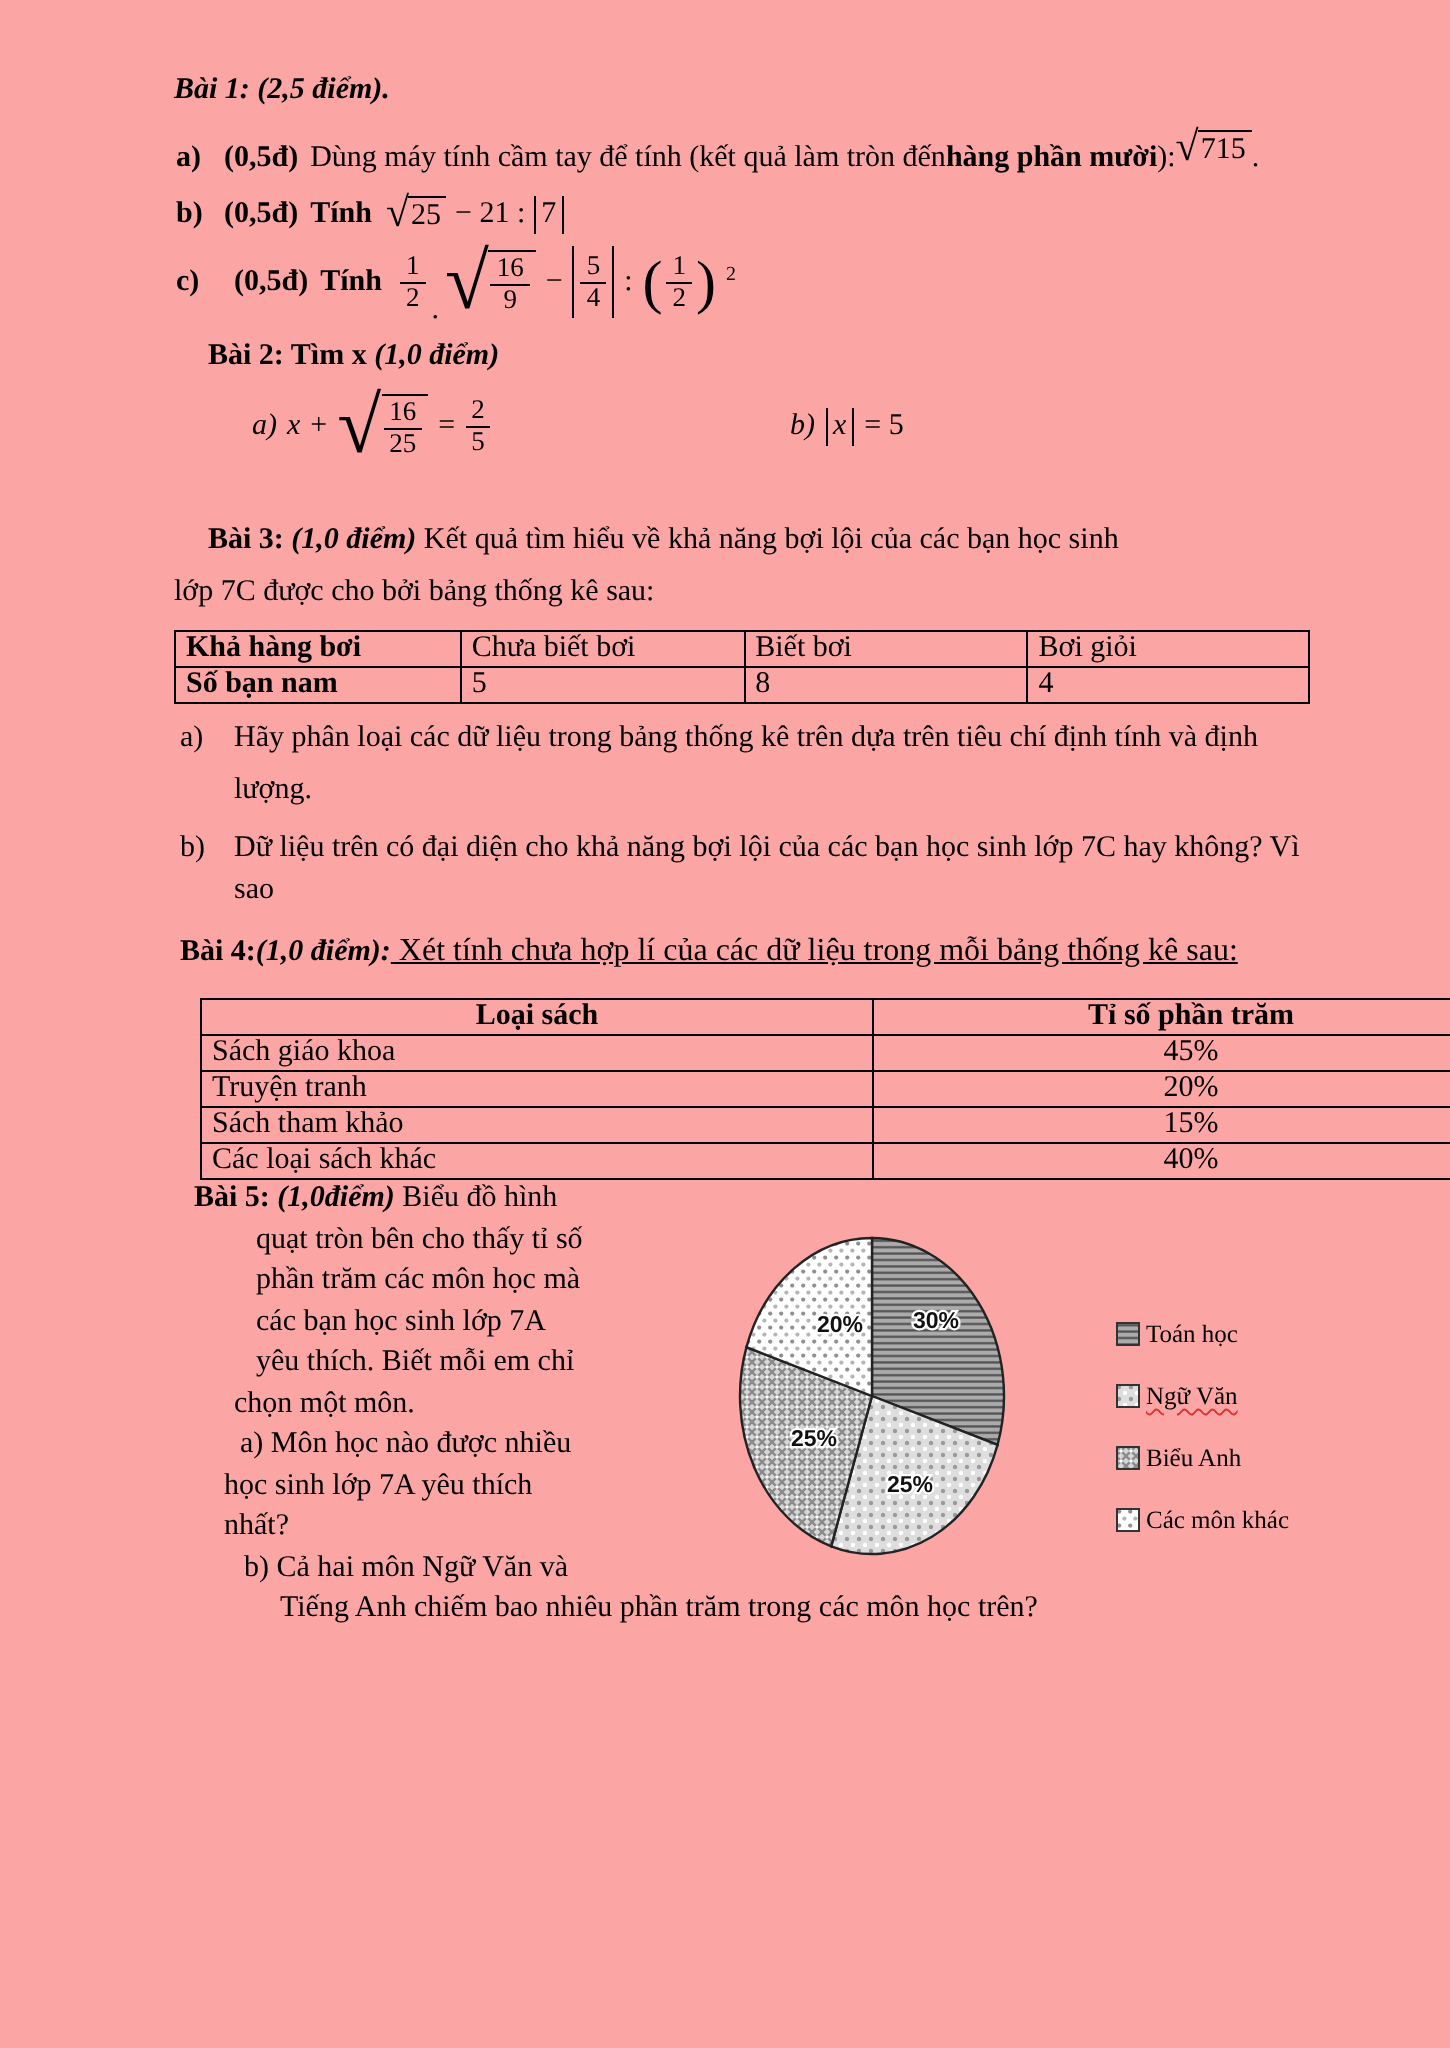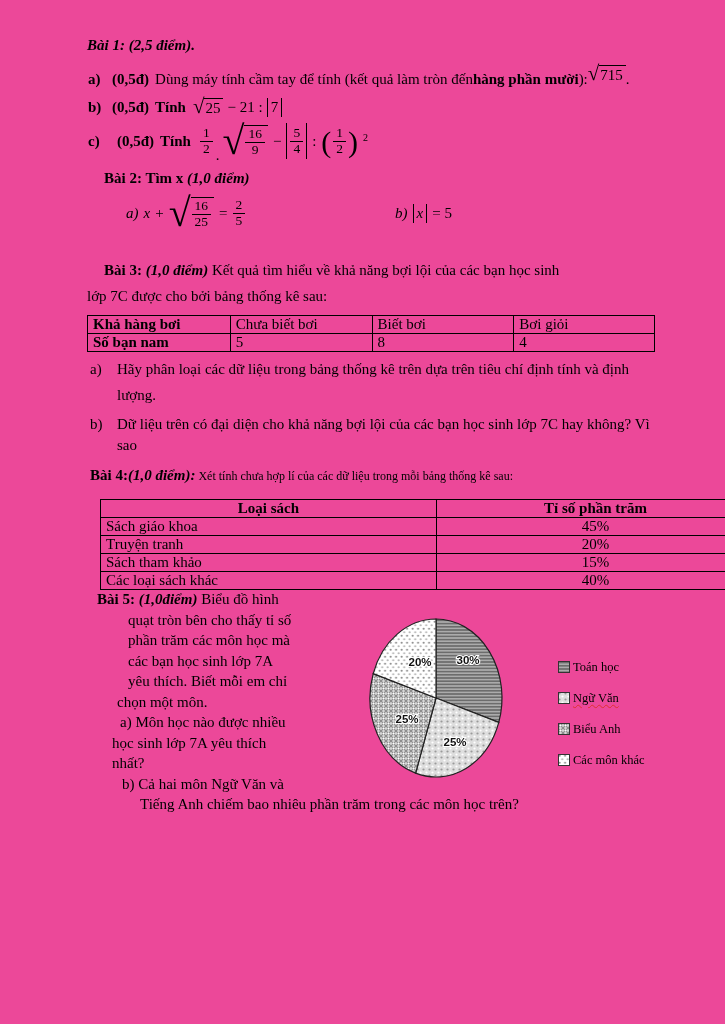--- a/index.html
+++ b/index.html
@@ -1,18 +1,18 @@
 <!DOCTYPE html>
 <html><head>
 <meta charset="utf-8">
 <style>
   html,body { margin:0; padding:0; background:#e9e9e9; }
   .page {
     position:relative; width:725px; height:1024px; margin:0 auto;
-    background:#ec4899; color:#000;
+    background:#fca5a5; color:#000;
     font-family:"Liberation Serif", serif; font-size:15px;
     overflow:hidden;
   }
   .abs { position:absolute; }
   .b { font-weight:bold; }
   .i { font-style:italic; }
   .lbl { display:inline-block; }
   
   .frac { display:inline-flex; flex-direction:column; text-align:center;
           vertical-align:middle; line-height:1.08; font-size:13.5px; }
@@ -182,21 +182,21 @@
     <span class="lbl" style="width:27px;">a)</span><span>Hãy phân loại các dữ liệu trong bảng thống kê trên dựa trên tiêu chí định tính và định</span>
   </div>
   <div class="abs" style="left:117px; top:387px;">lượng.</div>
 
   <div class="abs" style="left:90px; top:416px;">
     <span class="lbl" style="width:27px;">b)</span><span>Dữ liệu trên có đại diện cho khả năng bợi lội của các bạn học sinh lớp 7C hay không? Vì</span>
   </div>
   <div class="abs" style="left:117px; top:437px;">sao</div>
 
   <div class="abs" style="left:90px; top:467px; white-space:nowrap;">
-    <span class="b">Bài 4:</span><span class="b i">(1,0 điểm):</span><span style="font-size:12px;"> Xét tính chưa hợp lí của các dữ liệu trong mỗi bảng thống kê sau:</span>
+    <span class="b">Bài 4:</span><span class="b i">(1,0 điểm):</span><span style="font-size:16px;text-decoration:underline;"> Xét tính chưa hợp lí của các dữ liệu trong mỗi bảng thống kê sau:</span>
   </div>
 
   <table class="abs t2" style="left:100px; top:499px; width:655px;">
     <colgroup>
         <col style="width:280px">
         <col style="width:265px">
       </colgroup>
     <tbody>
         <tr>
       <th>Loại sách</th>

